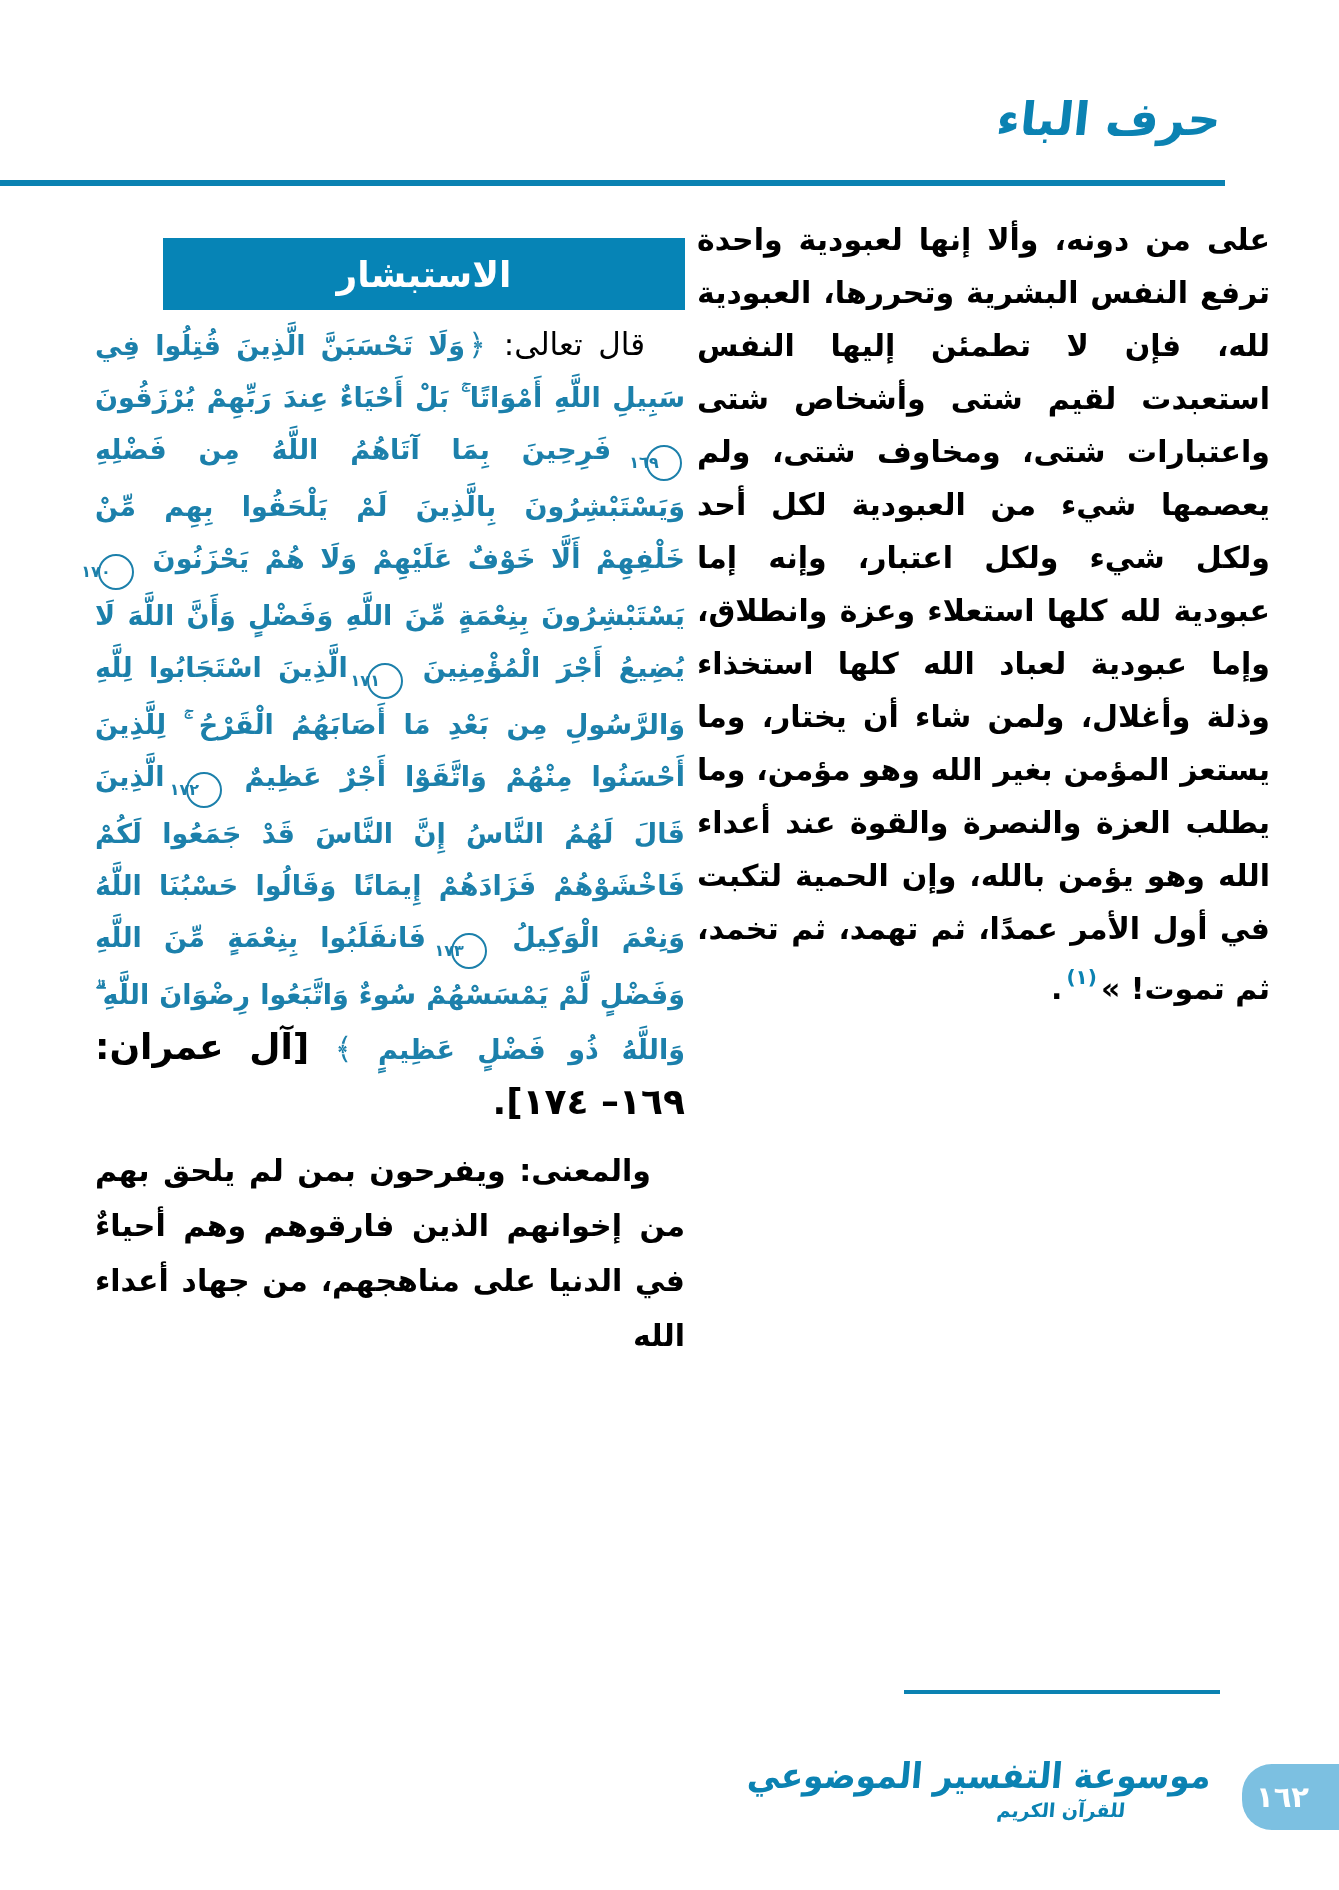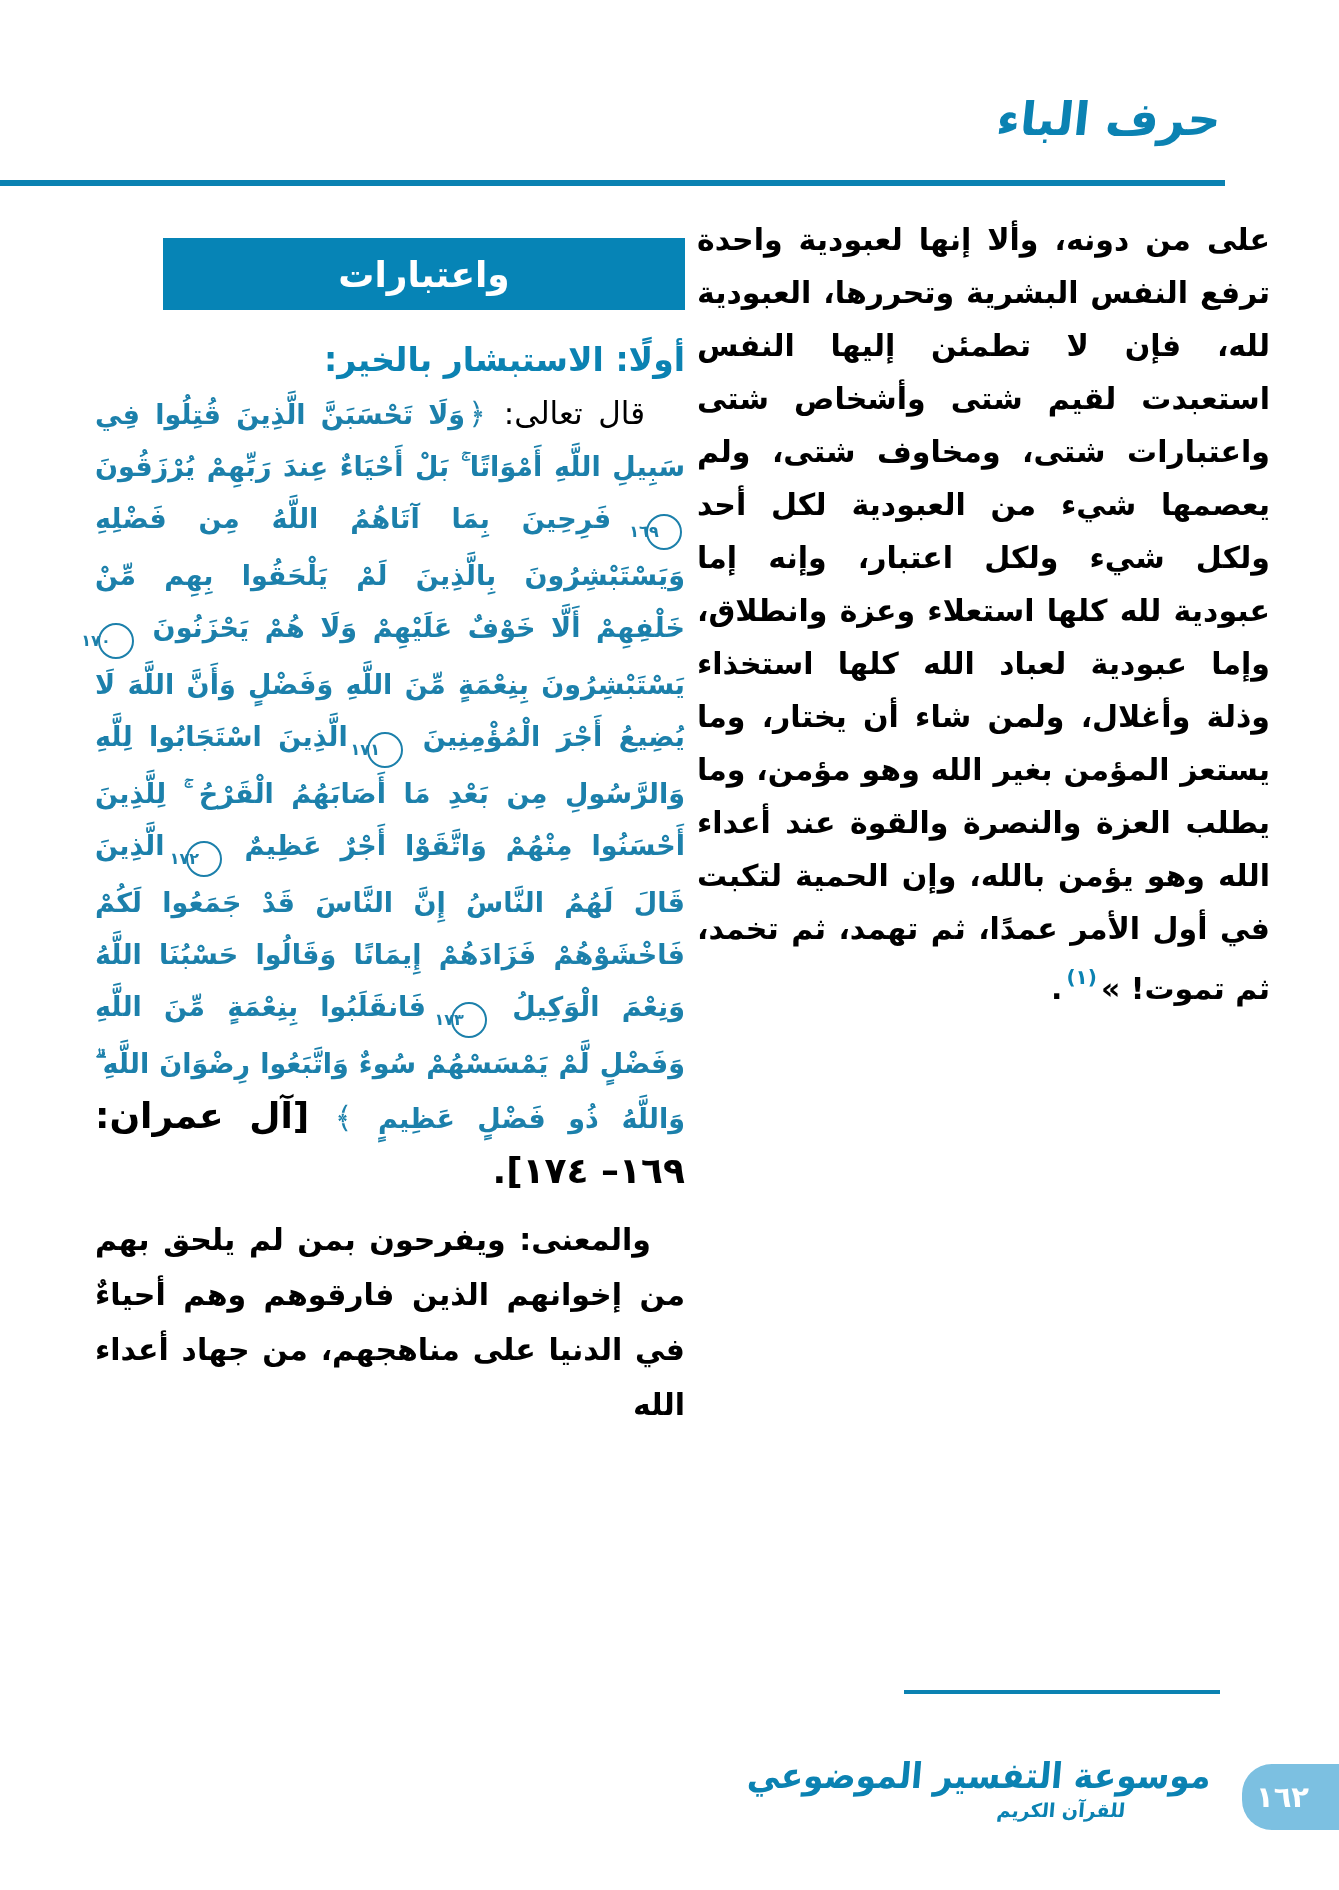--- a/index.html
+++ b/index.html
@@ -116,23 +116,22 @@
 
   <div class="chapter-title">حرف الباء</div>
   <div class="header-rule"></div>
 
   <div class="col-right">
     <p class="body-par"><span>على من دونه، وألا إنها لعبودية واحدة ترفع النفس البشرية وتحررها، العبودية لله، فإن لا تطمئن إليها النفس استعبدت لقيم شتى وأشخاص شتى واعتبارات شتى، ومخاوف شتى، ولم يعصمها شيء من العبودية لكل أحد ولكل شيء ولكل اعتبار، وإنه إما عبودية لله كلها استعلاء وعزة وانطلاق، وإما عبودية لعباد الله كلها استخذاء وذلة وأغلال، ولمن شاء أن يختار، وما يستعز المؤمن بغير الله وهو مؤمن، وما يطلب العزة والنصرة والقوة عند أعداء الله وهو يؤمن بالله، وإن الحمية لتكبت في أول الأمر عمدًا، ثم تهمد، ثم تخمد، ثم تموت! »</span><sup class="fn-ref">(١)</sup><span>.</span></p>
   </div>
 
   <div class="col-left">
     <div class="section-title-box">
-      <span class="t">واعتبارات</span>
+      <span class="t">الاستبشار</span>
     </div>
-    <div class="subheading">أولًا: الاستبشار بالخير:</div>
     <p class="quran-par"><span class="qala">قال تعالى:</span> <span class="q-bracket">﴿</span><span><span>وَلَا تَحْسَبَنَّ الَّذِينَ قُتِلُوا فِي سَبِيلِ اللَّهِ أَمْوَاتًا ۚ بَلْ أَحْيَاءٌ عِندَ رَبِّهِمْ يُرْزَقُونَ </span><span class="q-num">١٦٩</span> <span>فَرِحِينَ بِمَا آتَاهُمُ اللَّهُ مِن فَضْلِهِ وَيَسْتَبْشِرُونَ بِالَّذِينَ لَمْ يَلْحَقُوا بِهِم مِّنْ خَلْفِهِمْ أَلَّا خَوْفٌ عَلَيْهِمْ وَلَا هُمْ يَحْزَنُونَ </span><span class="q-num">١٧٠</span> <span>يَسْتَبْشِرُونَ بِنِعْمَةٍ مِّنَ اللَّهِ وَفَضْلٍ وَأَنَّ اللَّهَ لَا يُضِيعُ أَجْرَ الْمُؤْمِنِينَ </span><span class="q-num">١٧١</span> <span>الَّذِينَ اسْتَجَابُوا لِلَّهِ وَالرَّسُولِ مِن بَعْدِ مَا أَصَابَهُمُ الْقَرْحُ ۚ لِلَّذِينَ أَحْسَنُوا مِنْهُمْ وَاتَّقَوْا أَجْرٌ عَظِيمٌ </span><span class="q-num">١٧٢</span> <span>الَّذِينَ قَالَ لَهُمُ النَّاسُ إِنَّ النَّاسَ قَدْ جَمَعُوا لَكُمْ فَاخْشَوْهُمْ فَزَادَهُمْ إِيمَانًا وَقَالُوا حَسْبُنَا اللَّهُ وَنِعْمَ الْوَكِيلُ </span><span class="q-num">١٧٣</span> <span>فَانقَلَبُوا بِنِعْمَةٍ مِّنَ اللَّهِ وَفَضْلٍ لَّمْ يَمْسَسْهُمْ سُوءٌ وَاتَّبَعُوا رِضْوَانَ اللَّهِ ۗ وَاللَّهُ ذُو فَضْلٍ عَظِيمٍ </span></span><span class="q-bracket">﴾</span> <span class="verse-ref">[آل عمران: ١٦٩– ١٧٤].</span></p>
     <p class="meaning-par"><span class="meaning-label">والمعنى:</span><span> ويفرحون بمن لم يلحق بهم من إخوانهم الذين فارقوهم وهم أحياءٌ في الدنيا على مناهجهم، من جهاد أعداء الله</span></p>
   </div>
 
   <div class="footnote-rule"></div>
 
   <div class="publisher-logo">
     <div class="logo-line1">موسوعة التفسير الموضوعي</div>
     <div class="logo-line2">للقرآن الكريم</div>
   </div>

